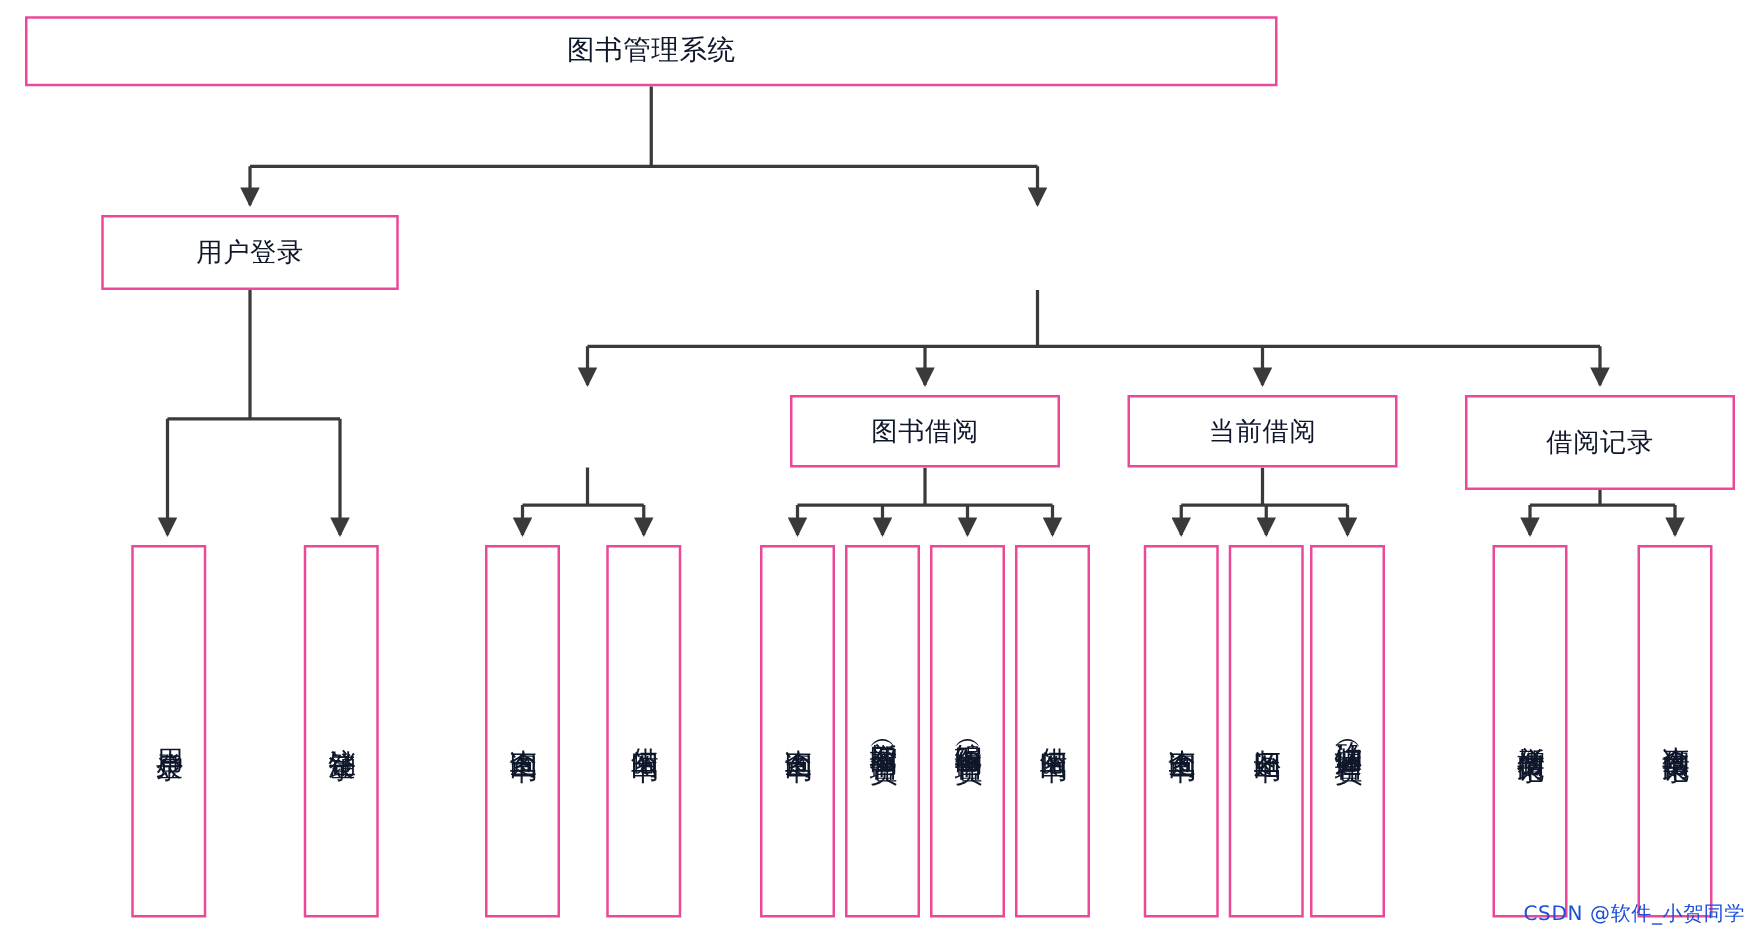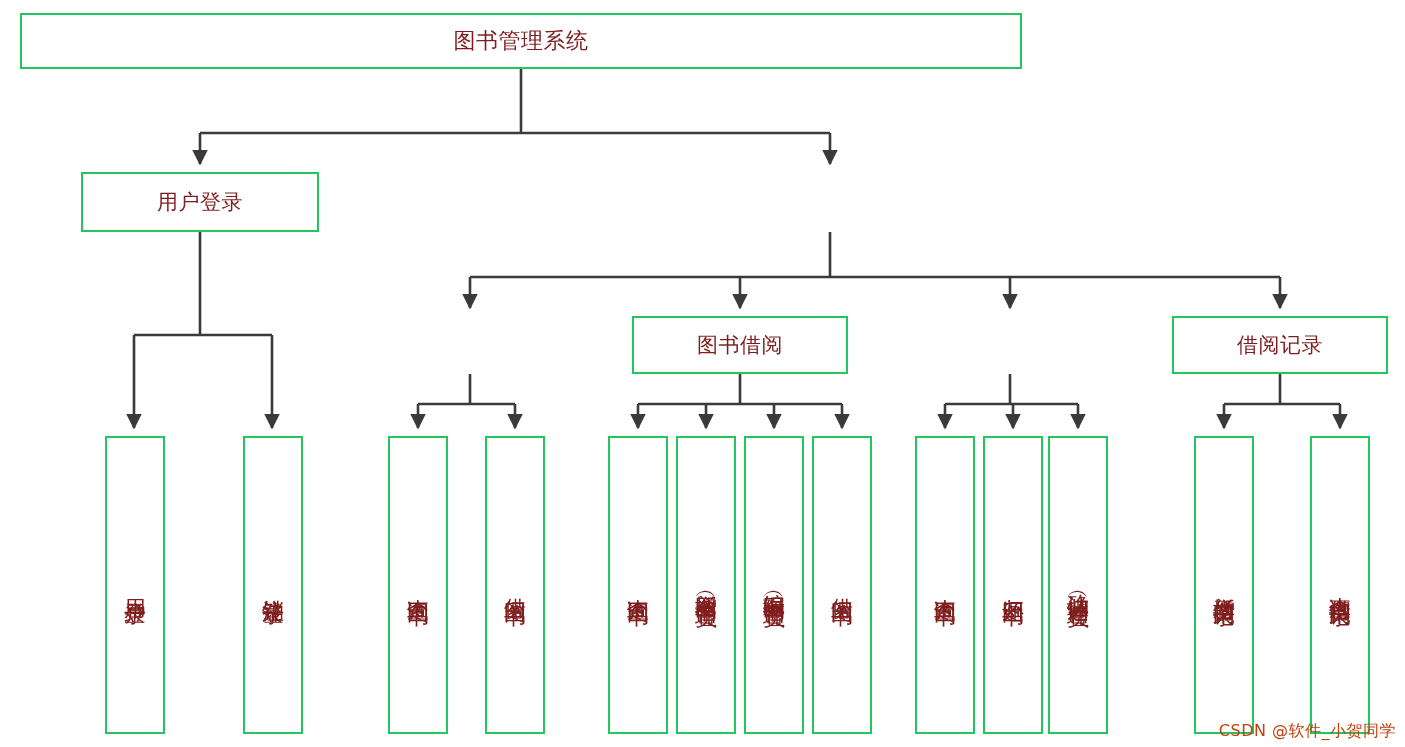--- a/index.html
+++ b/index.html
@@ -23,25 +23,25 @@
     left: 0;
     top: 0;
     width: 1405px;
     height: 747px;
     pointer-events: none;
   }
   .node {
     position: absolute;
     box-sizing: border-box;
     background: #ffffff;
-    border: 2px solid #22c55e;
+    border: 2px solid #ec4899;
     display: flex;
     align-items: center;
     justify-content: center;
-    color: #7f1d1d;
+    color: #0f172a;
     z-index: 2;
   }
   .node .label {
     display: block;
     text-align: center;
     line-height: 1.18;
     letter-spacing: 0.5px;
   }
   
   .node.horiz .label {
@@ -63,21 +63,21 @@
     line-height: 1.08;
     letter-spacing: 2px;
     white-space: nowrap;
     max-height: 286px;
   }
   .watermark {
     position: absolute;
     right: 9px;
     bottom: 5px;
     font-size: 16px;
-    color: #c2410c;
+    color: #1d4ed8;
     letter-spacing: 0.5px;
     z-index: 3;
     white-space: nowrap;
   }
 </style>
 </head>
 <body>
 
 <div id="canvas">
 
@@ -135,21 +135,24 @@
     <span class="label">图书管理系统</span>
   </div>
 
   <div class="node horiz" style="left:81px; top:172px; width:238px; height:60px;">
     <span class="label">用户登录</span>
   </div>
 
   <div class="node horiz" style="left:632px; top:316px; width:216px; height:58px;">
     <span class="label">图书借阅</span>
   </div>
-  <div class="node horiz" style="left:1172px; top:316px; width:216px; height:58px;">
+  <div class="node horiz" style="left:902px; top:316px; width:216px; height:58px;">
+    <span class="label">当前借阅</span>
+  </div>
+  <div class="node horiz" style="left:1172px; top:316px; width:216px; height:76px;">
     <span class="label">借阅记录</span>
   </div>
 
   <div class="node vert" style="left:105px; top:436px; width:60px; height:298px;">
     <span class="label">用户登录</span>
   </div>
   <div class="node vert" style="left:243px; top:436px; width:60px; height:298px;">
     <span class="label">注销登录</span>
   </div>
 

